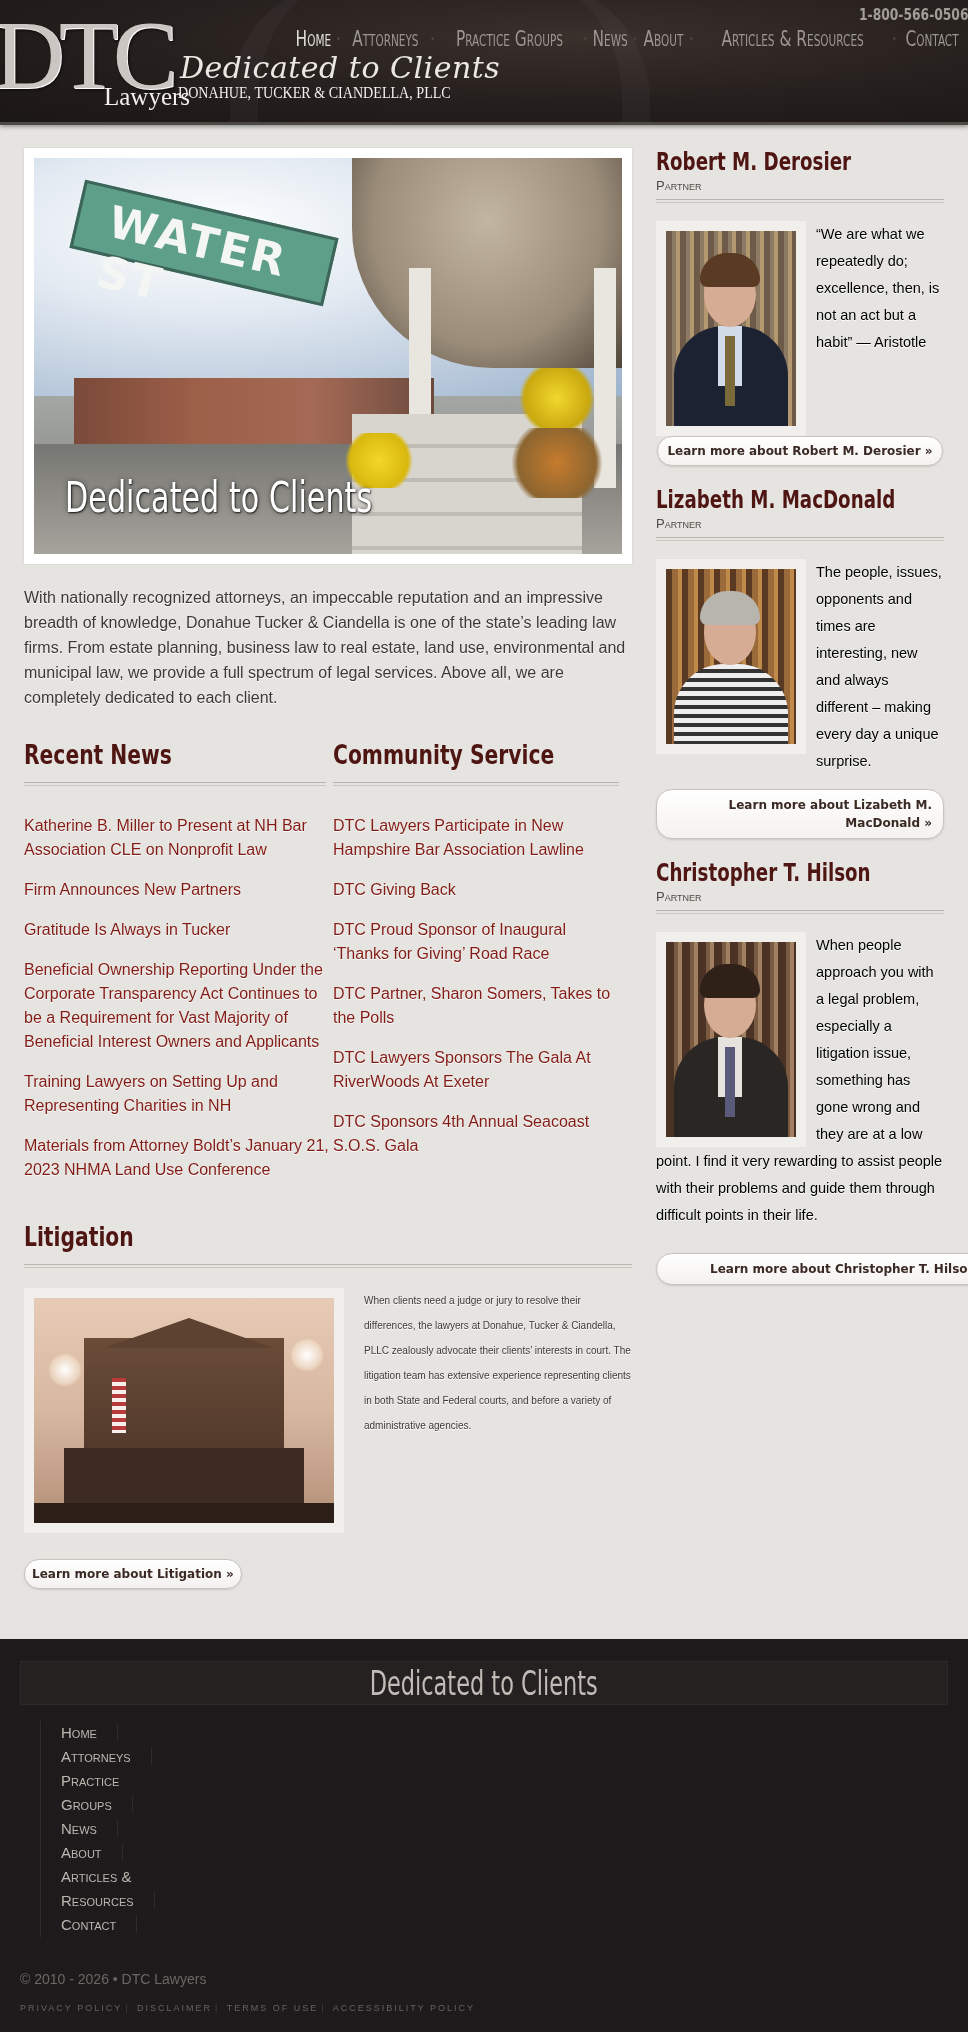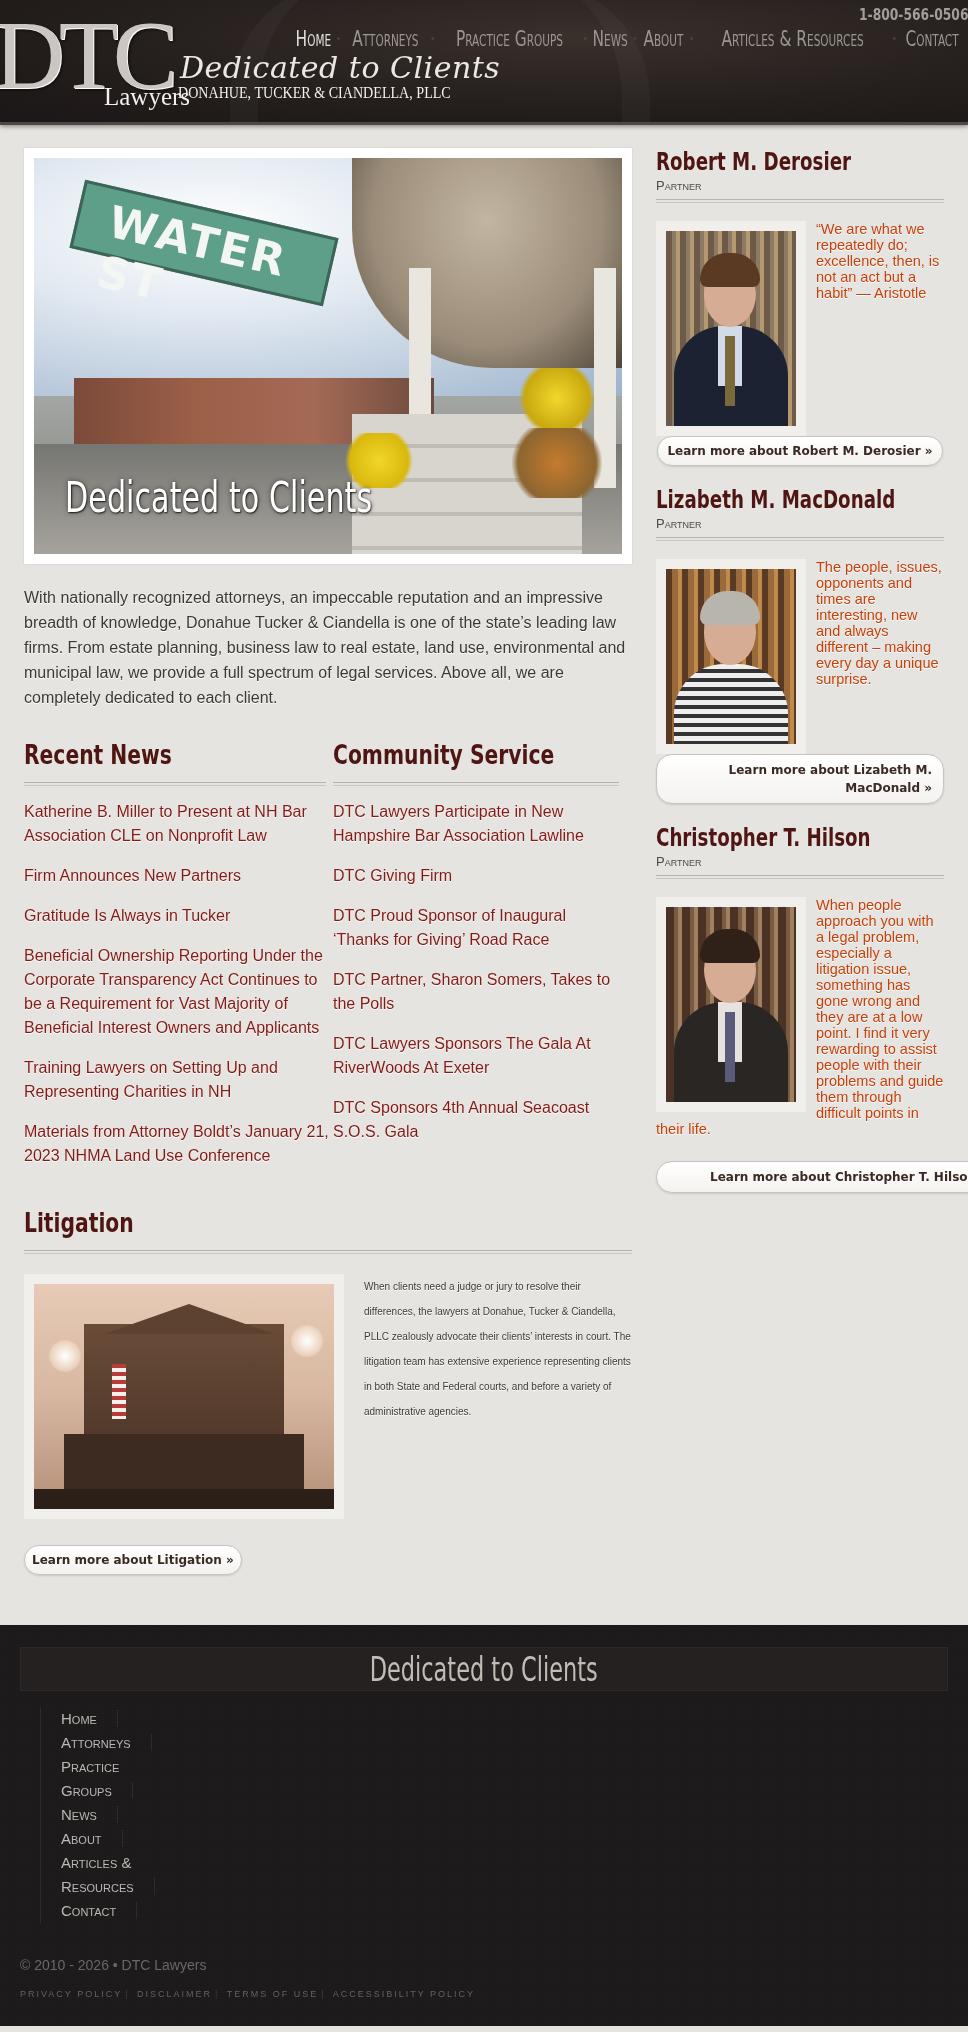--- a/index.html
+++ b/index.html
@@ -142,21 +142,21 @@
     .divider {
       border-top: 1px solid #b7b3ae;
       border-bottom: 1px solid #c9c5c0;
       height: 4px;
       margin-top: 12px;
     }
 
     .news-cols { display: flex; margin-top: 30px; }
     .news-col { width: 309px; }
     .news-col.right { width: 283px; margin-left: 0; }
-    .news-list { list-style: none; margin-top: 14px; }
+    .news-list { list-style: none; margin-top: 28px; }
     .news-list li { margin-bottom: 16px; }
     .news-list a {
       font-size: 16px; line-height: 24px;
       color: #821a15;
       text-shadow: 0 1px 0 #fff;
     }
 
     .litigation { margin-top: 24px; }
     .lit-body { display: flex; margin-top: 20px; }
     .lit-photo {
@@ -206,21 +206,21 @@
       font-size: 24px; color: #4e1512;
       transform: scaleX(0.76); transform-origin: left;
       white-space: nowrap; line-height: 28px;
     }
     .att-role {
       font-size: 13px; color: #4e4a47;
       font-variant: small-caps;
       margin-top: 2px;
     }
     .att-divider { border-top: 1px solid #b7b3ae; border-bottom: 1px solid #c9c5c0; height: 4px; margin-top: 6px; }
-    .att-body { margin-top: 18px; font-size: 14.5px; line-height: 16px; color: #c2410c; text-shadow: 0 1px 0 #fff; }
+    .att-body { margin-top: 18px; font-size: 14.5px; line-height: 27px; color: #000000; text-shadow: 0 1px 0 #fff; }
     .att-photo {
       float: left;
       width: 150px; height: 215px; background: #f1efec;
       padding: 10px; margin-right: 10px;
     }
     .att-photo .img { width: 130px; height: 195px; position: relative; overflow: hidden; }
     .att-photo .books { position:absolute; inset: 0;
       background: repeating-linear-gradient(90deg, #6d5a48 0 6px, #8c7a64 6px 10px, #b49870 10px 14px); }
     .att-photo .head { position:absolute; left: 38px; top: 30px; width: 52px; height: 66px; border-radius: 50%; background: #d6ac94; }
     .att-photo .hair { position:absolute; left: 34px; top: 22px; width: 60px; height: 34px; border-radius: 30px 30px 8px 8px; }
@@ -341,21 +341,21 @@
           <li><a href="#">Beneficial Ownership Reporting Under the Corporate Transparency Act Continues to be a Requirement for Vast Majority of Beneficial Interest Owners and Applicants</a></li>
           <li><a href="#">Training Lawyers on Setting Up and Representing Charities in NH</a></li>
           <li><a href="#">Materials from Attorney Boldt’s January 21, 2023 NHMA Land Use Conference</a></li>
         </ul>
       </div>
       <div class="news-col right">
         <h2 class="section-title">Community Service</h2>
         <div class="divider" style="width:286px"></div>
         <ul class="news-list">
           <li><a href="#">DTC Lawyers Participate in New Hampshire Bar Association Lawline</a></li>
-          <li><a href="#">DTC Giving Firm</a></li>
+          <li><a href="#">DTC Giving Back</a></li>
           <li><a href="#">DTC Proud Sponsor of Inaugural ‘Thanks for Giving’ Road Race</a></li>
           <li><a href="#">DTC Partner, Sharon Somers, Takes to the Polls</a></li>
           <li><a href="#">DTC Lawyers Sponsors The Gala At RiverWoods At Exeter</a></li>
           <li><a href="#">DTC Sponsors 4th Annual Seacoast S.O.S. Gala</a></li>
         </ul>
       </div>
     </div>
 
     <section class="litigation">
       <h2 class="section-title">Litigation</h2>

